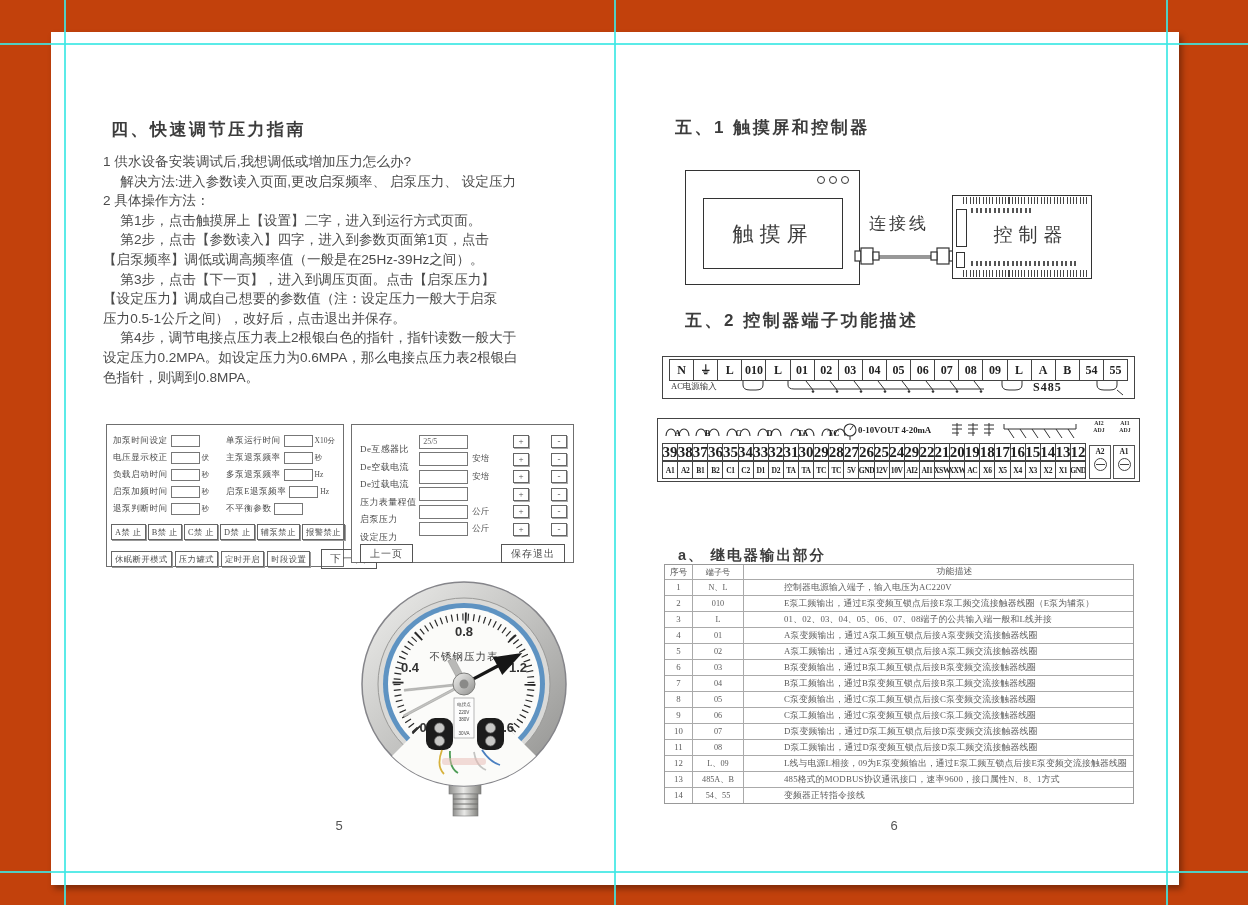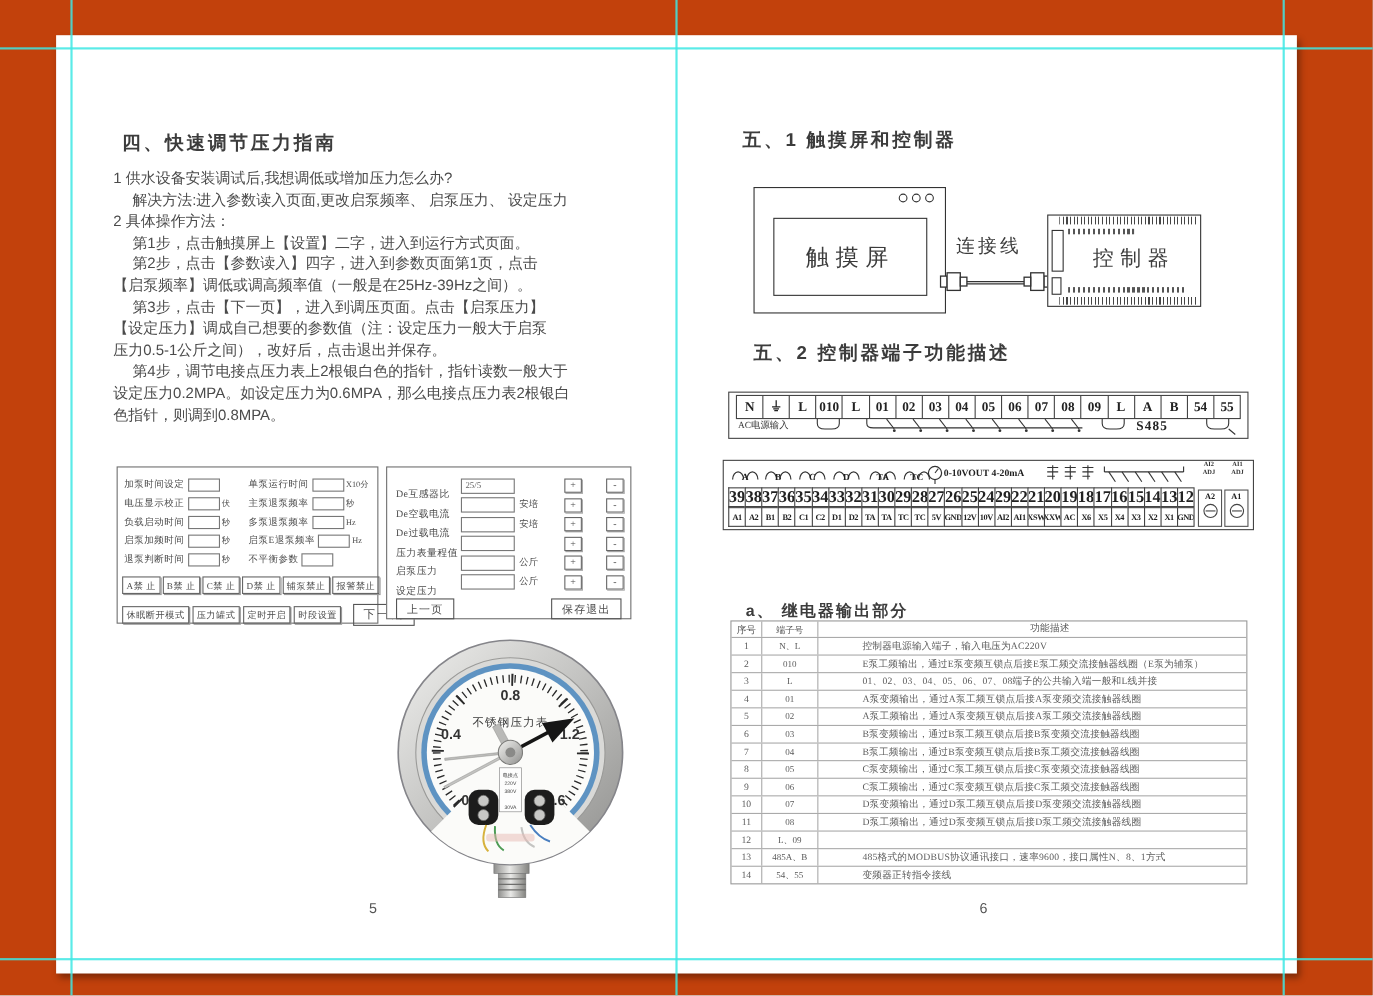--- a/index.html
+++ b/index.html
@@ -651,20 +651,21 @@
           <span class="c-desc">D泵变频输出，通过D泵工频互锁点后接D泵变频交流接触器线圈</span>
         </div>
           <div class="trow">
           <span class="c-no">11</span>
           <span class="c-term">08</span>
           <span class="c-desc">D泵工频输出，通过D泵变频互锁点后接D泵工频交流接触器线圈</span>
         </div>
           <div class="trow">
           <span class="c-no">12</span>
           <span class="c-term">L、09</span>
+          <span class="c-desc">L线与电源L相接，09为E泵变频输出，通过E泵工频互锁点后接E泵变频交流接触器线圈</span>
         </div>
           <div class="trow">
           <span class="c-no">13</span>
           <span class="c-term">485A、B</span>
           <span class="c-desc">485格式的MODBUS协议通讯接口，速率9600，接口属性N、8、1方式</span>
         </div>
           <div class="trow">
           <span class="c-no">14</span>
           <span class="c-term">54、55</span>
           <span class="c-desc">变频器正转指令接线</span>

